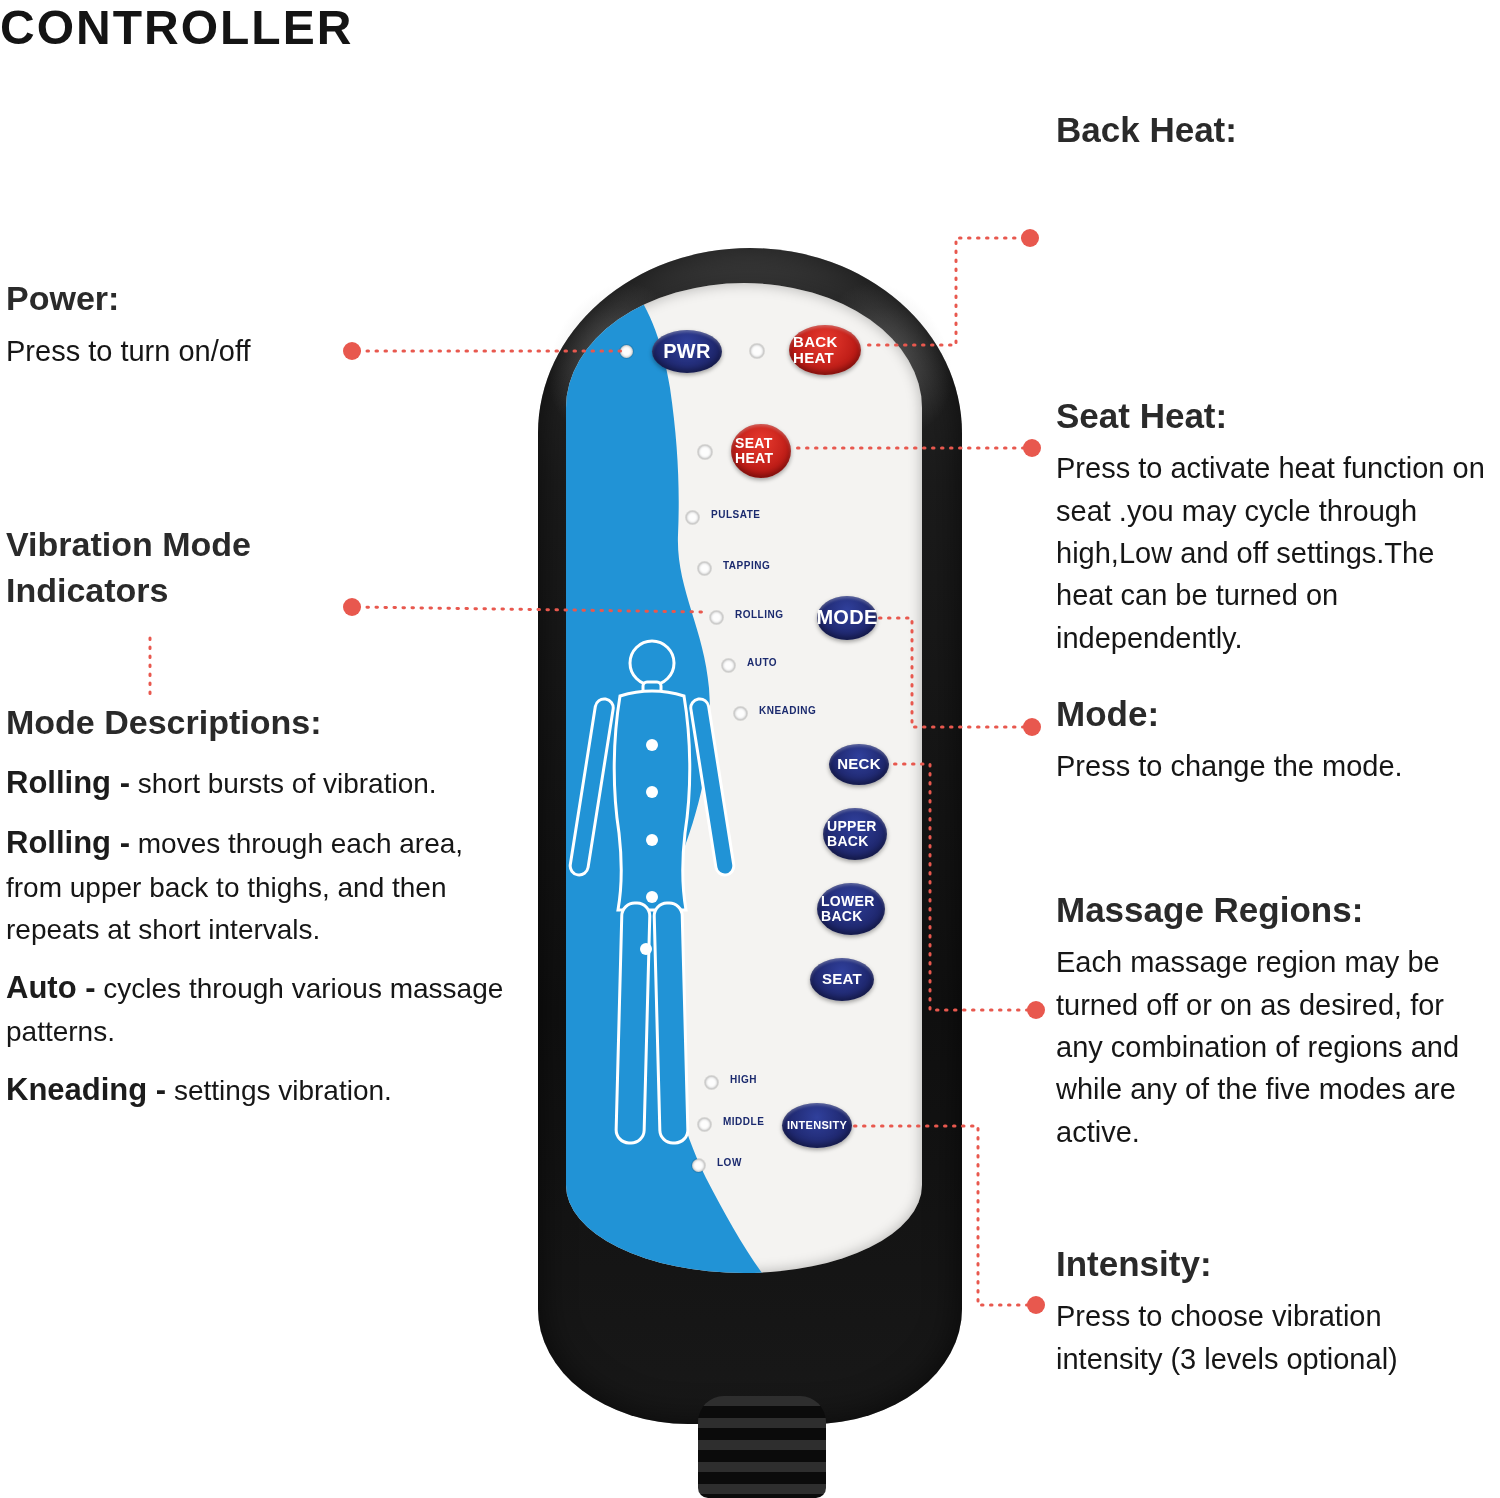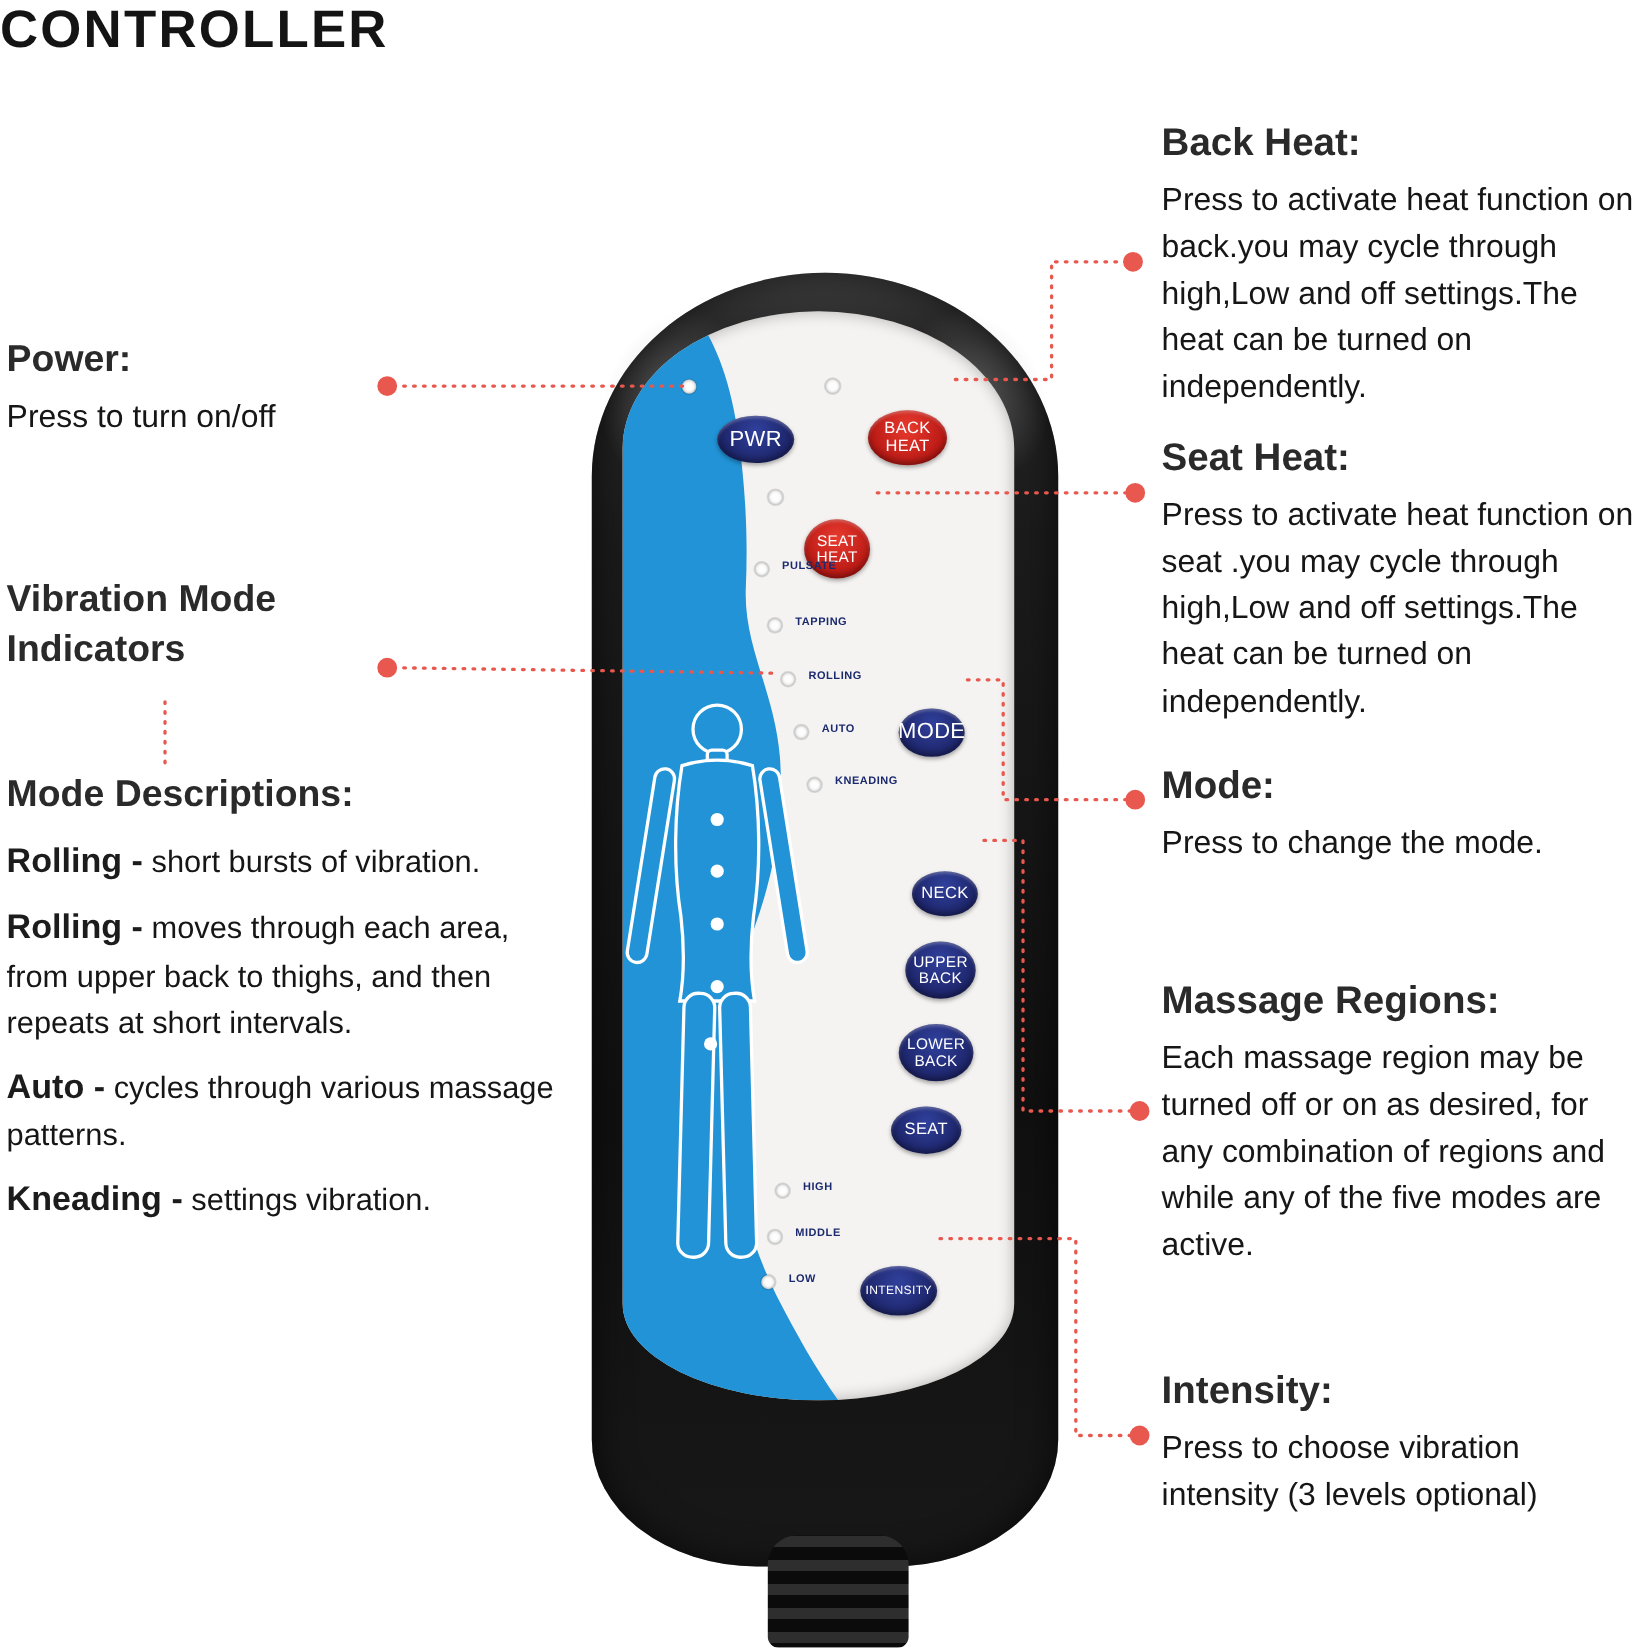--- a/index.html
+++ b/index.html
@@ -14,21 +14,21 @@
   }
   
   .note { position:absolute; }
   .note .h {
     font-size:34px; font-weight:700; color:#2a2a2a; line-height:1.35;
   }
   .note .b {
     font-size:29px; color:#161616; line-height:1.46; margin-top:8px;
   }
   .note-right .h { font-size:35px; }
-  .blk-power     { left:6px;    top:276px;  width:360px;margin-top:28px; }
+  .blk-power     { left:6px;    top:276px;  width:360px; }
   .blk-vib       { left:6px;    top:522px;  width:330px; }
   .blk-modes     { left:6px;    top:700px;  width:508px; }
   .blk-backheat  { left:1056px; top:106px;  width:436px; }
   .blk-seatheat  { left:1056px; top:392px;  width:436px; }
   .blk-mode      { left:1056px; top:690px;  width:436px; }
   .blk-regions   { left:1056px; top:886px;  width:442px; }
   .blk-intensity { left:1056px; top:1240px; width:436px; }
   .mode-item { margin:14px 0 14px 0; font-size:28px; line-height:1.5; color:#161616; }
   .mode-item .term { font-size:31px; font-weight:700; color:#1c1c1c; }
   
@@ -50,24 +50,23 @@
   }
   .panel svg { position:absolute; left:0; top:0; width:100%; height:100%; }
   .cable {
     position:absolute; left:698px; top:1396px; width:128px; height:102px;
     background:repeating-linear-gradient(180deg,#2e2e2e 0 10px,#0b0b0b 10px 22px);
     border-radius:26px 26px 10px 10px;
   }
   
   .btn {
     position:absolute; display:flex; align-items:center; justify-content:center;
-    text-align:center; color:#fff; font-weight:400; border-radius:50%;
+    color:#fff; font-weight:700; border-radius:50%;
     line-height:1.08; letter-spacing:.3px; padding:0 4px; box-sizing:border-box;
     box-shadow:0 2px 4px rgba(0,0,0,.35), inset 0 -3px 6px rgba(0,0,0,.35), inset 0 2px 3px rgba(255,255,255,.28);
-    margin-top:48px;
   }
   .btn.navy { background:radial-gradient(circle at 50% 32%, #30409c, #1b2264 78%); }
   .btn.red  { background:radial-gradient(circle at 50% 32%, #e83a2e, #b31511 78%); }
   .led {
     position:absolute; border-radius:50%; background:#fdfdfd;
     box-shadow:inset 0 0 3px rgba(0,0,0,.45), 0 0 0 1px rgba(0,0,0,.12);
   }
   .ind {
     position:absolute; font-size:10px; font-weight:700; color:#1b2a6e; letter-spacing:.5px;
   }
@@ -189,21 +188,20 @@
       <span>cycles through various massage patterns.</span>
     </p>
     <p class="mode-item">
       <span class="term">Kneading -</span>
       <span>settings vibration.</span>
     </p>
   </div>
 
   <div class="note note-right blk-backheat">
     <div class="h">Back Heat:</div>
-    <div class="b">Press to activate heat function on back.you may cycle through high,Low and off settings.The heat can be turned on independently.</div>
   </div>
 
   <div class="note note-right blk-seatheat">
     <div class="h">Seat Heat:</div>
     <div class="b">Press to activate heat function on seat .you may cycle through high,Low and off settings.The heat can be turned on independently.</div>
   </div>
 
   <div class="note note-right blk-mode">
     <div class="h">Mode:</div>
     <div class="b">Press to change the mode.</div>

